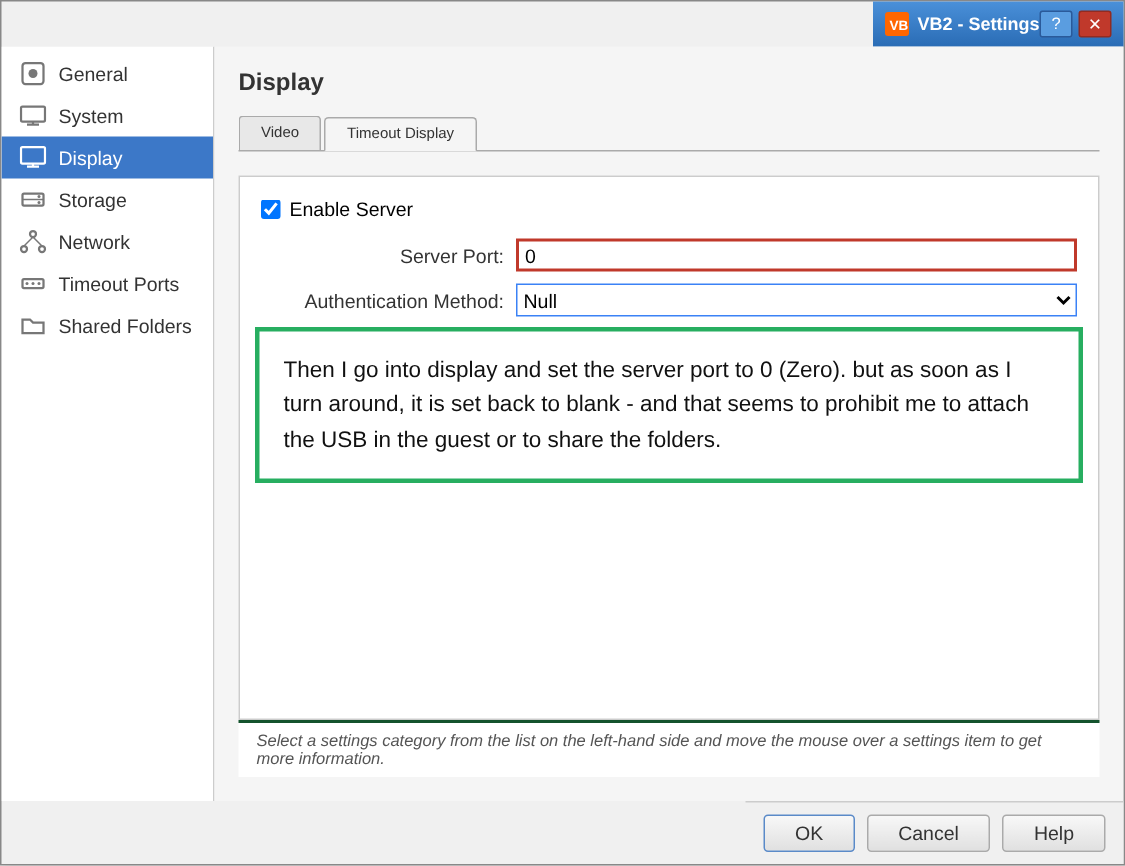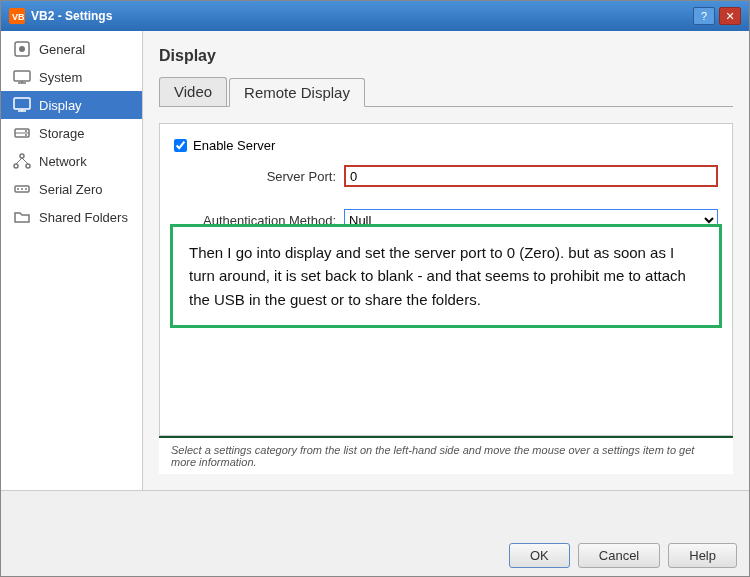--- a/index.html
+++ b/index.html
@@ -14,20 +14,21 @@
       height: 577px;
     }
     .window {
       width: 750px;
       height: 577px;
       background: #f0f0f0;
       border: 1px solid #888;
       box-shadow: 2px 2px 8px rgba(0,0,0,0.4);
       display: flex;
       flex-direction: column;
+      align-items: flex-end;
     }
     .title-bar {
       background: linear-gradient(to bottom, #4a90d9 0%, #2a6cb5 100%);
       color: white;
       height: 30px;
       display: flex;
       align-items: center;
       padding: 0 8px;
       justify-content: space-between;
       flex-shrink: 0;
@@ -124,21 +125,21 @@
       display: flex;
       border-bottom: 1px solid #aaa;
       margin-bottom: 16px;
     }
     .tab {
       padding: 5px 14px;
       border: 1px solid #aaa;
       border-bottom: none;
       background: #e8e8e8;
       cursor: pointer;
-      font-size: 15px;
+      font-size: 10px;
       color: #333;
       margin-right: 2px;
       border-radius: 3px 3px 0 0;
     }
     .tab.active {
       background: #f5f5f5;
       border-bottom: 1px solid #f5f5f5;
       z-index: 1;
       position: relative;
       bottom: -1px;
@@ -154,21 +155,21 @@
     }
     .checkbox-row {
       display: flex;
       align-items: center;
       gap: 6px;
       margin-bottom: 12px;
     }
     .form-row {
       display: flex;
       align-items: center;
-      margin-bottom: 22px;
+      margin-bottom: 8px;
     }
     .form-label {
       width: 170px;
       text-align: right;
       padding-right: 8px;
       color: #333;
       font-size: 13px;
     }
     .form-input {
       flex: 1;
@@ -221,21 +222,20 @@
       flex-shrink: 0;
     }
     .btn {
       padding: 4px 20px;
       border: 1px solid #aaa;
       background: linear-gradient(to bottom, #f8f8f8, #e0e0e0);
       cursor: pointer;
       font-size: 13px;
       border-radius: 3px;
       color: #333;
-      margin-top: 44px;
     }
     .btn.primary {
       border-color: #5a8ac8;
     }
     
     svg { display: block; }
   </style>
 </head>
 <body>
 
@@ -314,38 +314,38 @@
       </div>
       <div class="sidebar-item">
         <div class="sidebar-icon">
           <svg width="18" height="18" viewBox="0 0 18 18">
             <rect x="2" y="6" width="14" height="6" rx="1" fill="none" stroke="#777" stroke-width="1.5"></rect>
             <circle cx="5" cy="9" r="1" fill="#777"></circle>
             <circle cx="9" cy="9" r="1" fill="#777"></circle>
             <circle cx="13" cy="9" r="1" fill="#777"></circle>
           </svg>
         </div>
-        <span>Serial Zero</span>
+        <span>Timeout Ports</span>
       </div>
       <div class="sidebar-item">
         <div class="sidebar-icon">
           <svg width="18" height="18" viewBox="0 0 18 18">
             <path d="M2,6 L2,14 L16,14 L16,7 L9,7 L7,5 L2,5 Z" fill="none" stroke="#777" stroke-width="1.5"></path>
           </svg>
         </div>
         <span>Shared Folders</span>
       </div>
     </div>
 
     <div class="content-area">
       <div class="content-title">Display</div>
 
       <div class="tab-bar">
         <div class="tab">Video</div>
-        <div class="tab active">Remote Display</div>
+        <div class="tab active">Timeout Display</div>
       </div>
 
       <div class="form-section">
 
         <div class="checkbox-row">
           <input type="checkbox" checked="" id="enableServer" style="">
           <label for="enableServer">Enable Server</label>
         </div>
 
         <div class="form-row">

